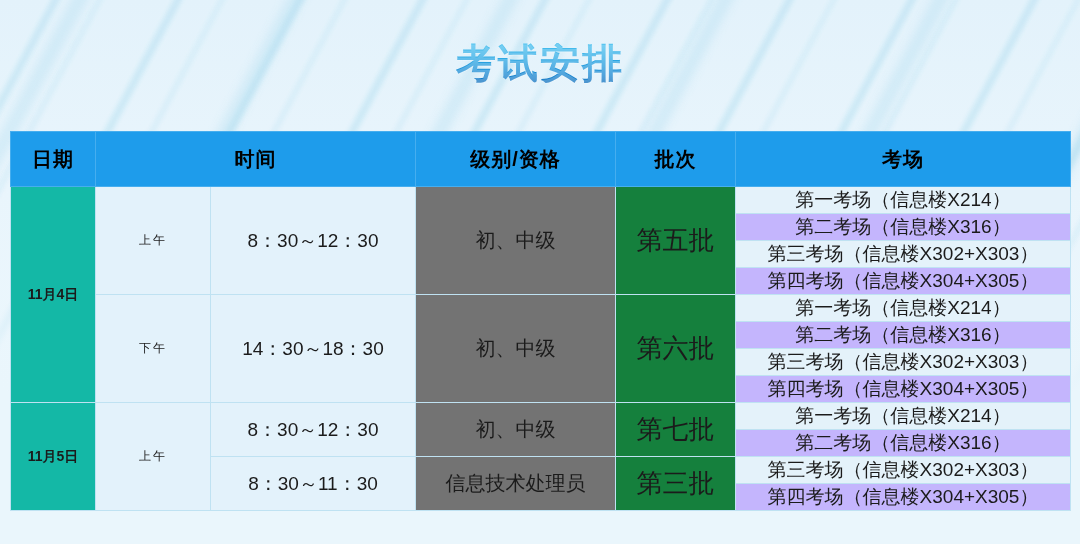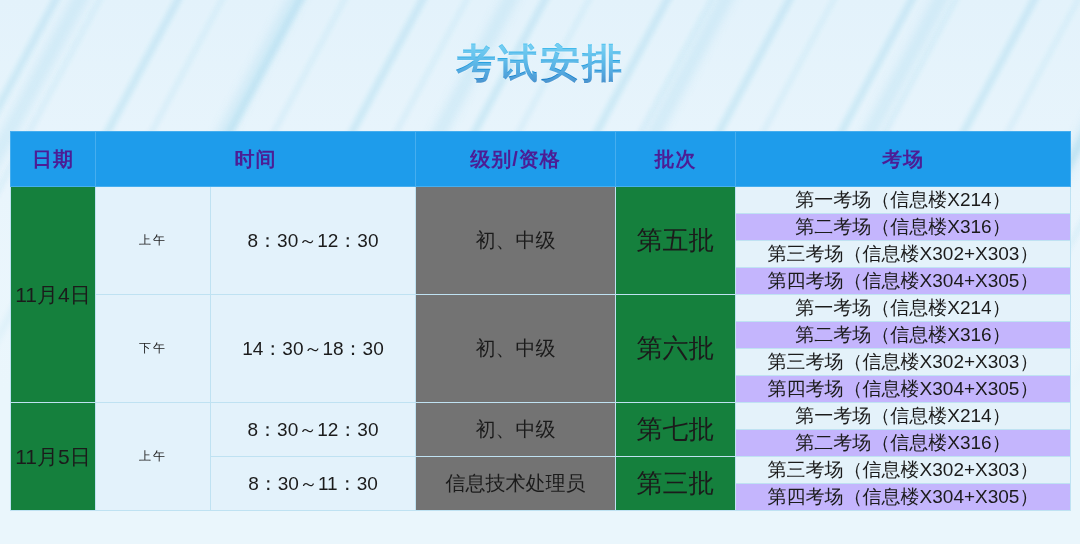--- a/index.html
+++ b/index.html
@@ -109,29 +109,29 @@
   #schedule-table th,
   #schedule-table td {
     border: 1px solid #bfe2f2;
     text-align: center;
     vertical-align: middle;
     padding: 0;
     white-space: nowrap;
   }
   #schedule-table thead th {
     background: #1e9ceb;
-    color: #4c1d95;
+    color: #000000;
     font-weight: bold;
     font-size: 20px;
     height: 55px;
     border-color: #46aeef;
     letter-spacing: 1px;
   }
 
-  td.date-cell   { background: #15803d; font-size: 21px; }
+  td.date-cell   { background: #14b8a6; font-size: 14px; font-weight: bold; }
   td.period-cell { background: #e3f2fb; font-size: 12px; letter-spacing: 2px; }
   td.time-cell   { background: #e3f2fb; font-size: 19px; }
   td.level-cell  { background: #737373; font-size: 20px; }
   td.batch-cell  { background: #15803d; font-size: 26px; margin-top: 48px; }
 
   td.room-cell {
     font-size: 19px;
     height: 27px;
     background: #c4b5fd;
   }

